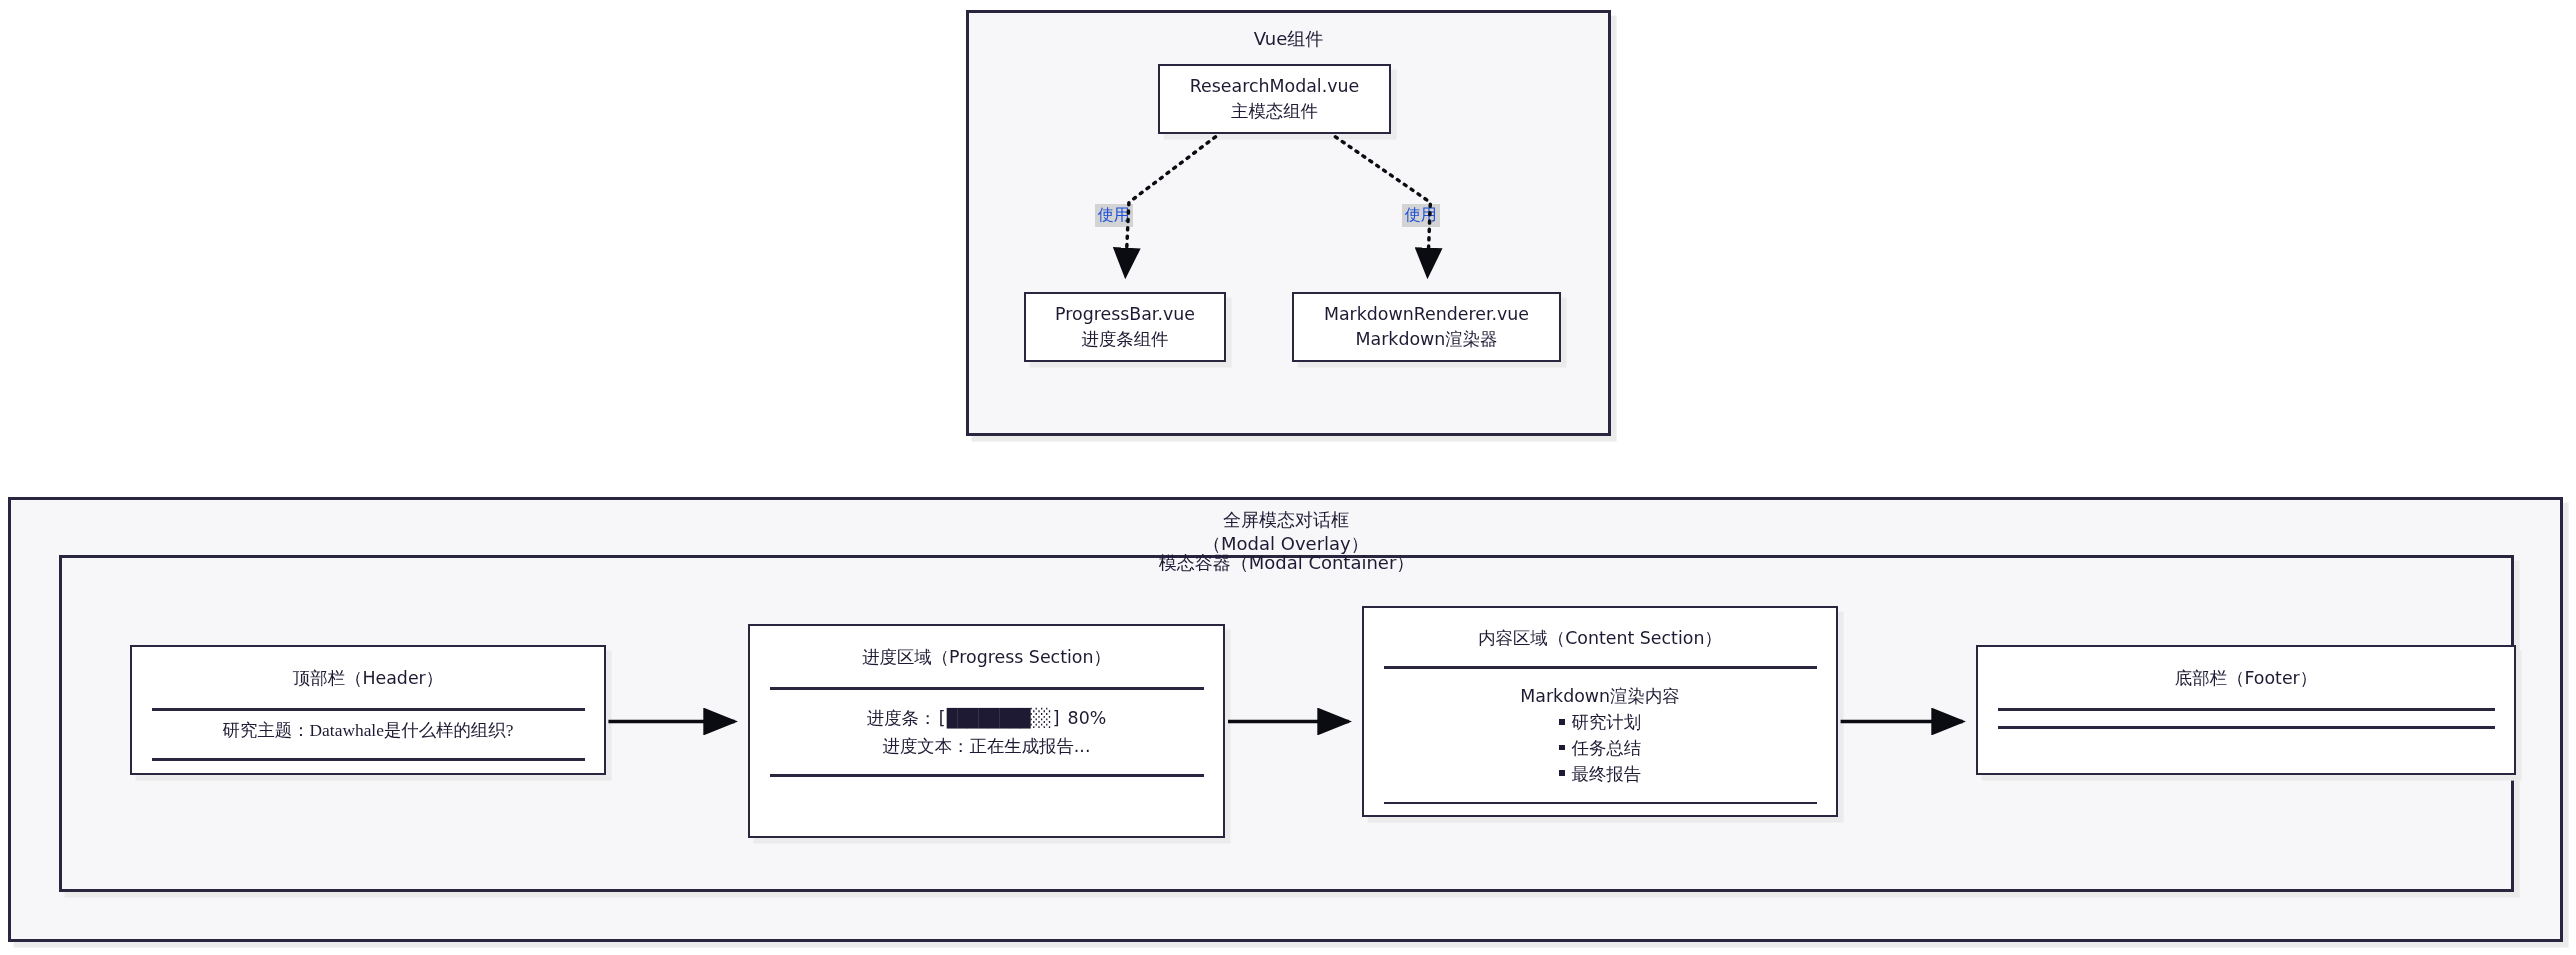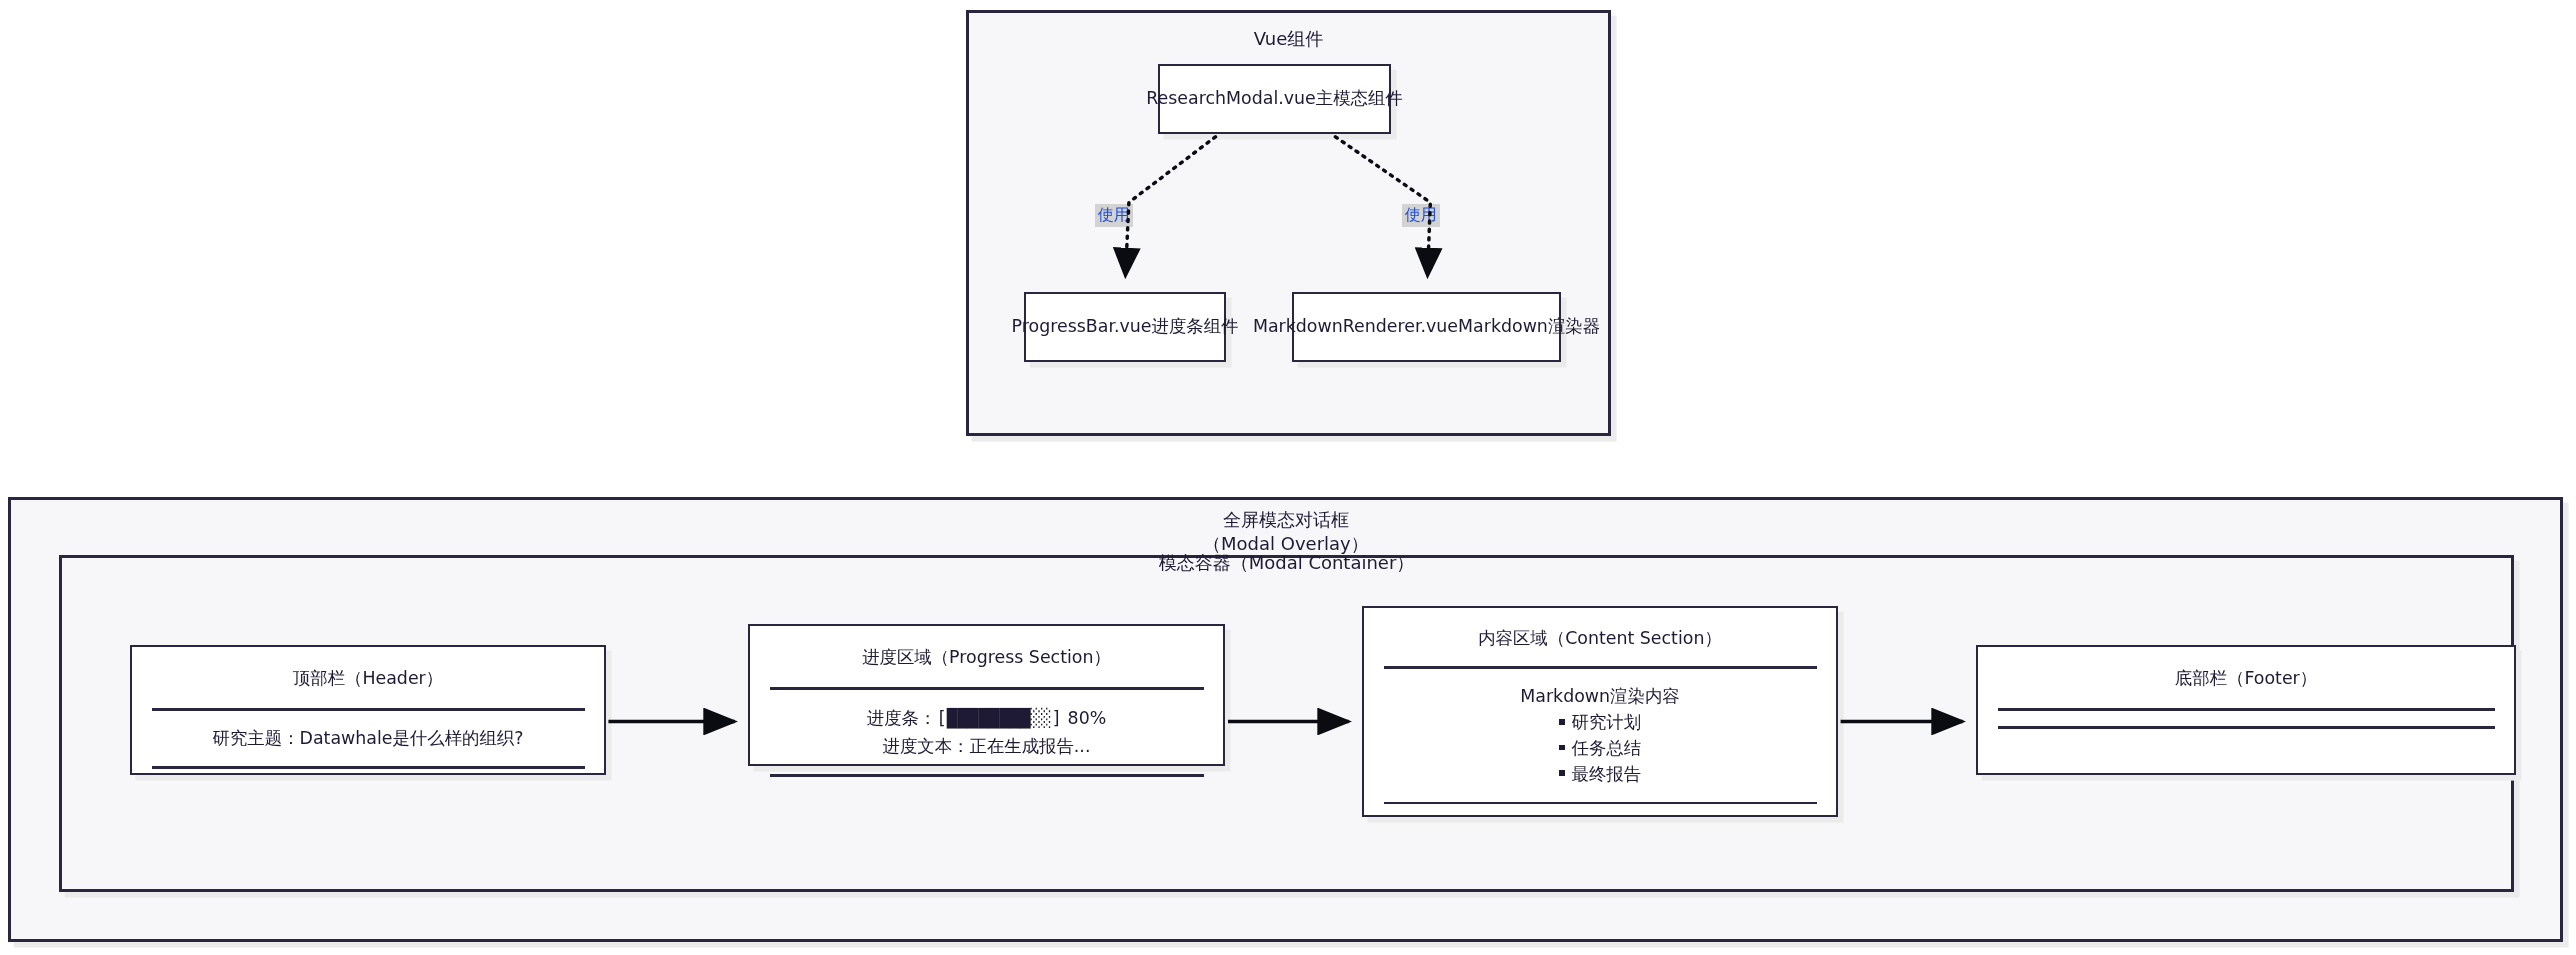--- a/index.html
+++ b/index.html
@@ -37,21 +37,21 @@
     font-weight: 400;
   }
 
   
   .node {
     position: absolute;
     background: #ffffff;
     border: 2.8px solid #2b2640;
     box-shadow: 5.6px 5.6px 0 0 #ebebeb;
     display: flex;
-    flex-direction: row;
+    flex-direction: column;
     align-items: center;
     justify-content: center;
     color: #1f1a33;
     font-size: 17.4px;
     line-height: 1.45;
     text-align: center;
     padding: 15px 7px;
   }
   .node .line { display: block; white-space: nowrap; }
 
@@ -158,25 +158,25 @@
 （Modal Overlay）</div>
   </div>
 
   <div class="subgraph" style="left:59px; top:555px; width:2455px; height:337px;">
     <div class="subgraph-title" style="top:-7px;">模态容器（Modal Container）</div>
   </div>
 
   <div class="rec" style="left:130px; top:645px; width:476px; height:130px; justify-content:flex-start;">
     <div class="rec-title" style="margin-top:18px;">顶部栏（Header）</div>
     <div class="rec-rule" style="margin-top:16.7px;"></div>
-    <div class="rec-body" style="margin-top:14px;">研究主题：Datawhale是什么样的组织?</div>
-    <div class="rec-rule" style="margin-top:15.3px;"></div>
-  </div>
-
-  <div class="rec" style="left:748px; top:624px; width:477px; height:142px; justify-content:flex-start;">
+    <div class="rec-body" style="margin-top:6px;font-family:Liberation Serif, serif;">研究主题：Datawhale是什么样的组织?</div>
+    <div class="rec-rule" style="margin-top:15.3px;"></div>
+  </div>
+
+  <div class="rec" style="left:748px; top:624px; width:477px; height:214px; justify-content:flex-start;">
     <div class="rec-title" style="margin-top:18px;">进度区域（Progress Section）</div>
     <div class="rec-rule" style="margin-top:16.7px;"></div>
     <div class="rec-body" style="margin-top:15.3px;">
       <span>进度条：</span><span class="mono">[</span><span class="mono">████████</span><span class="mono">░░</span><span class="mono">]</span>&nbsp;<span>80%</span>
     </div>
     <div class="rec-body" style="margin-top:2px;">进度文本：正在生成报告...</div>
     <div class="rec-rule" style="margin-top:15.3px;"></div>
   </div>
 
   <div class="rec" style="left:1362px; top:606px; width:476px; height:211px; justify-content:flex-start;">

